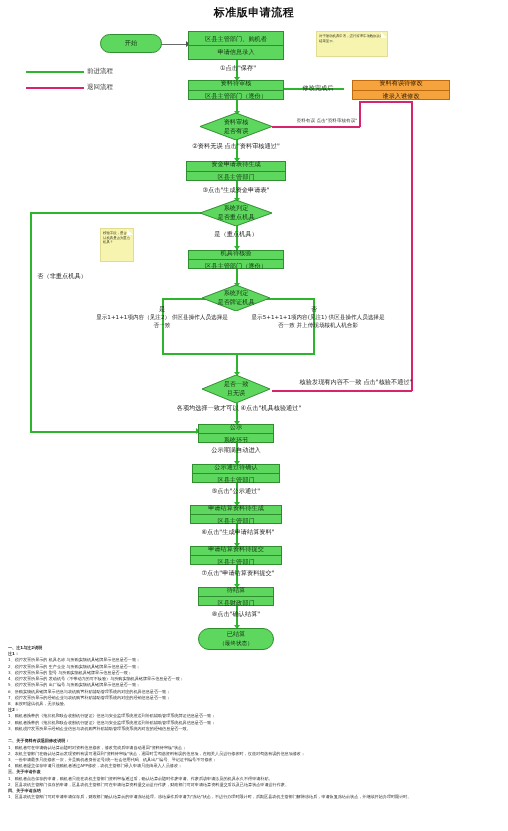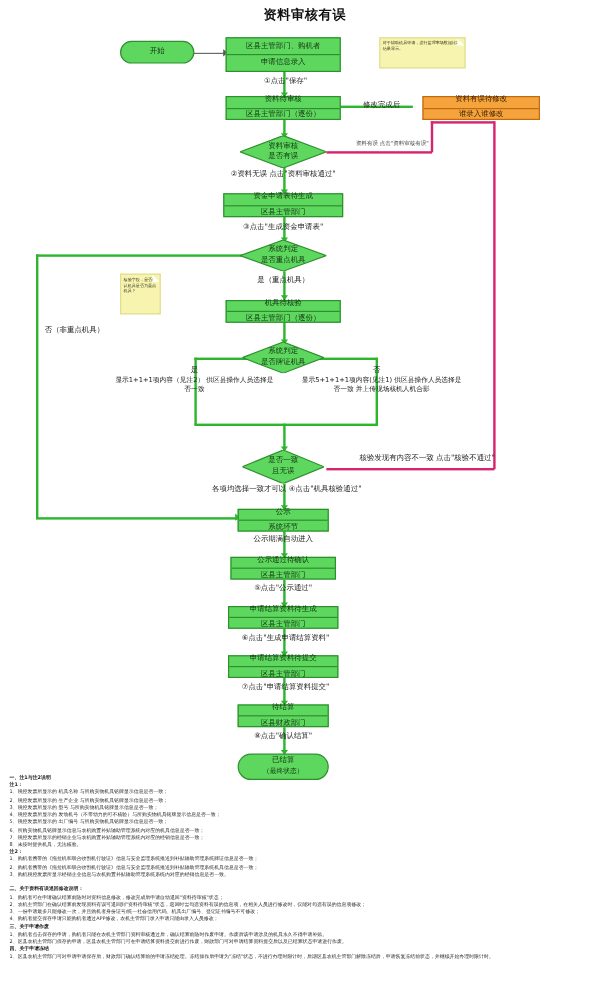--- a/index.html
+++ b/index.html
@@ -78,23 +78,33 @@
   .nt{font-size:4.1px;line-height:1.52;color:#2a2a2a;white-space:pre-wrap;}
   .nt.hd{font-weight:700;color:#1a1a1a;}
   .nt.sub{font-weight:700;}
 </style>
 </head>
 <body>
 
 <div id="page">
 
   <div class="title-wrap">
-    <div class="title-line2">资料审核有误</div>
-  </div>
-
+    <div class="title-line2">标准版申请流程</div>
+  </div>
+
+  <div class="legend">
+    <div class="legend-row">
+      <span class="legend-line fwd"></span>
+      <span class="legend-label">前进流程</span>
+    </div>
+    <div class="legend-row" style="margin-top:5px">
+      <span class="legend-line back"></span>
+      <span class="legend-label">退回流程</span>
+    </div>
+  </div>
 
   <div class="ln h gray" style="left:160px;top:43.5px;width:28px;"></div>
   <div class="arr gray" style="left:186px;top:40.5px;"></div>
 
   <div class="ln v" style="left:236px;top:60px;height:20px;"></div>
   <div class="arr down" style="left:233.8px;top:77px;"></div>
 
   <div class="ln v" style="left:236px;top:99px;height:15px;"></div>
   <div class="arr down" style="left:233.8px;top:111px;"></div>
 

